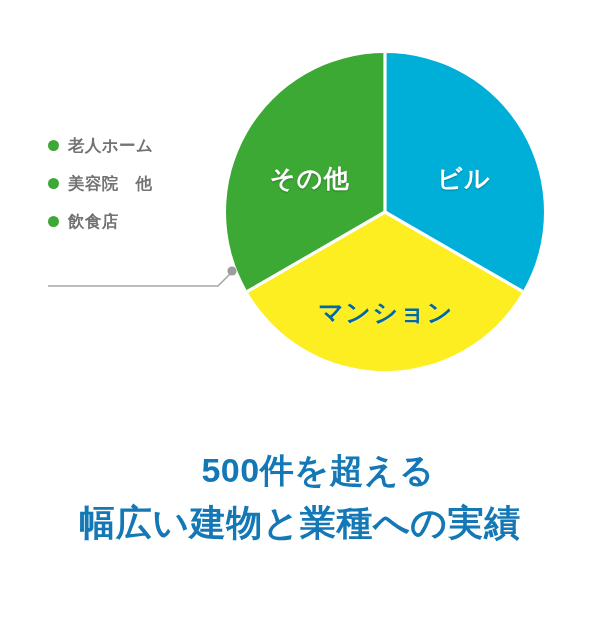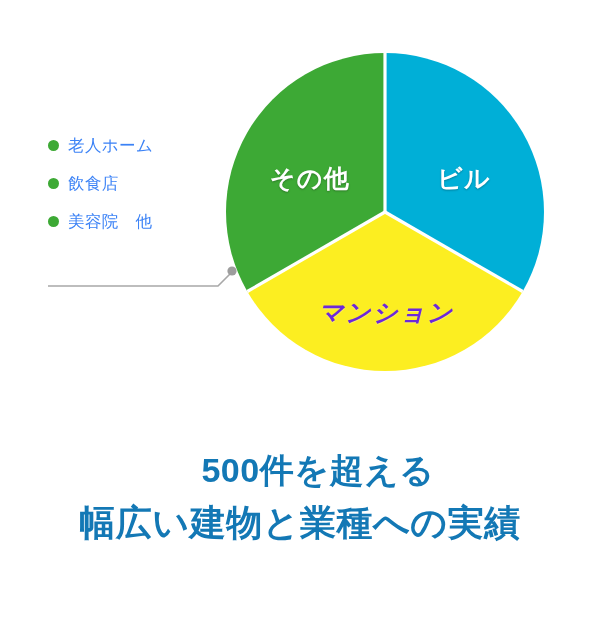--- a/index.html
+++ b/index.html
@@ -36,22 +36,22 @@
   }
   .legend-bullet {
     width: 11px;
     height: 11px;
     border-radius: 50%;
     flex: 0 0 auto;
     margin-right: 9px;
   }
   .legend-label {
     font-size: 16.5px;
-    font-weight: 400;
-    color: #3b82f6;
+    font-weight: 700;
+    color: #737373;
     letter-spacing: 0.4px;
     white-space: nowrap;
     line-height: 1;
   }
 
   
   #leader {
     position: absolute;
     left: 40px;
     top: 258px;
@@ -82,23 +82,22 @@
     letter-spacing: 1.5px;
     white-space: nowrap;
     line-height: 1;
     transform: translate(-50%, -50%);
   }
   .slice-label.on-dark {
     color: #ffffff;
     text-shadow: 0 1px 2px rgba(0,0,0,0.28);
   }
   .slice-label.on-light {
-    color: #6d28d9;
+    color: #0369a1;
     text-shadow: 0 1px 1px rgba(255,255,255,0.35);
-    font-style: italic;
   }
 
   
   #caption {
     position: absolute;
     left: 0;
     top: 448px;
     width: 600px;
     text-align: center;
   }
@@ -117,25 +116,25 @@
 
 <div id="stage">
 
   <div id="legend">
     <div class="legend-row">
       <span class="legend-bullet" style="background:#3DA935"></span>
       <span class="legend-label">老人ホーム</span>
     </div>
     <div class="legend-row">
       <span class="legend-bullet" style="background:#3DA935"></span>
-      <span class="legend-label">飲食店</span>
+      <span class="legend-label">美容院　他</span>
     </div>
     <div class="legend-row">
       <span class="legend-bullet" style="background:#3DA935"></span>
-      <span class="legend-label">美容院　他</span>
+      <span class="legend-label">飲食店</span>
     </div>
   </div>
 
   <svg id="leader" viewBox="0 0 210 40">
     <polyline points="8,28 178,28 192,14" fill="none" stroke="#A8A8A8" stroke-width="1.6"></polyline>
     <circle cx="192" cy="13" r="4.6" fill="#9D9D9D"></circle>
   </svg>
 
   <div id="pie-wrap">
     <svg id="pie-svg" viewBox="0 0 326 326">

